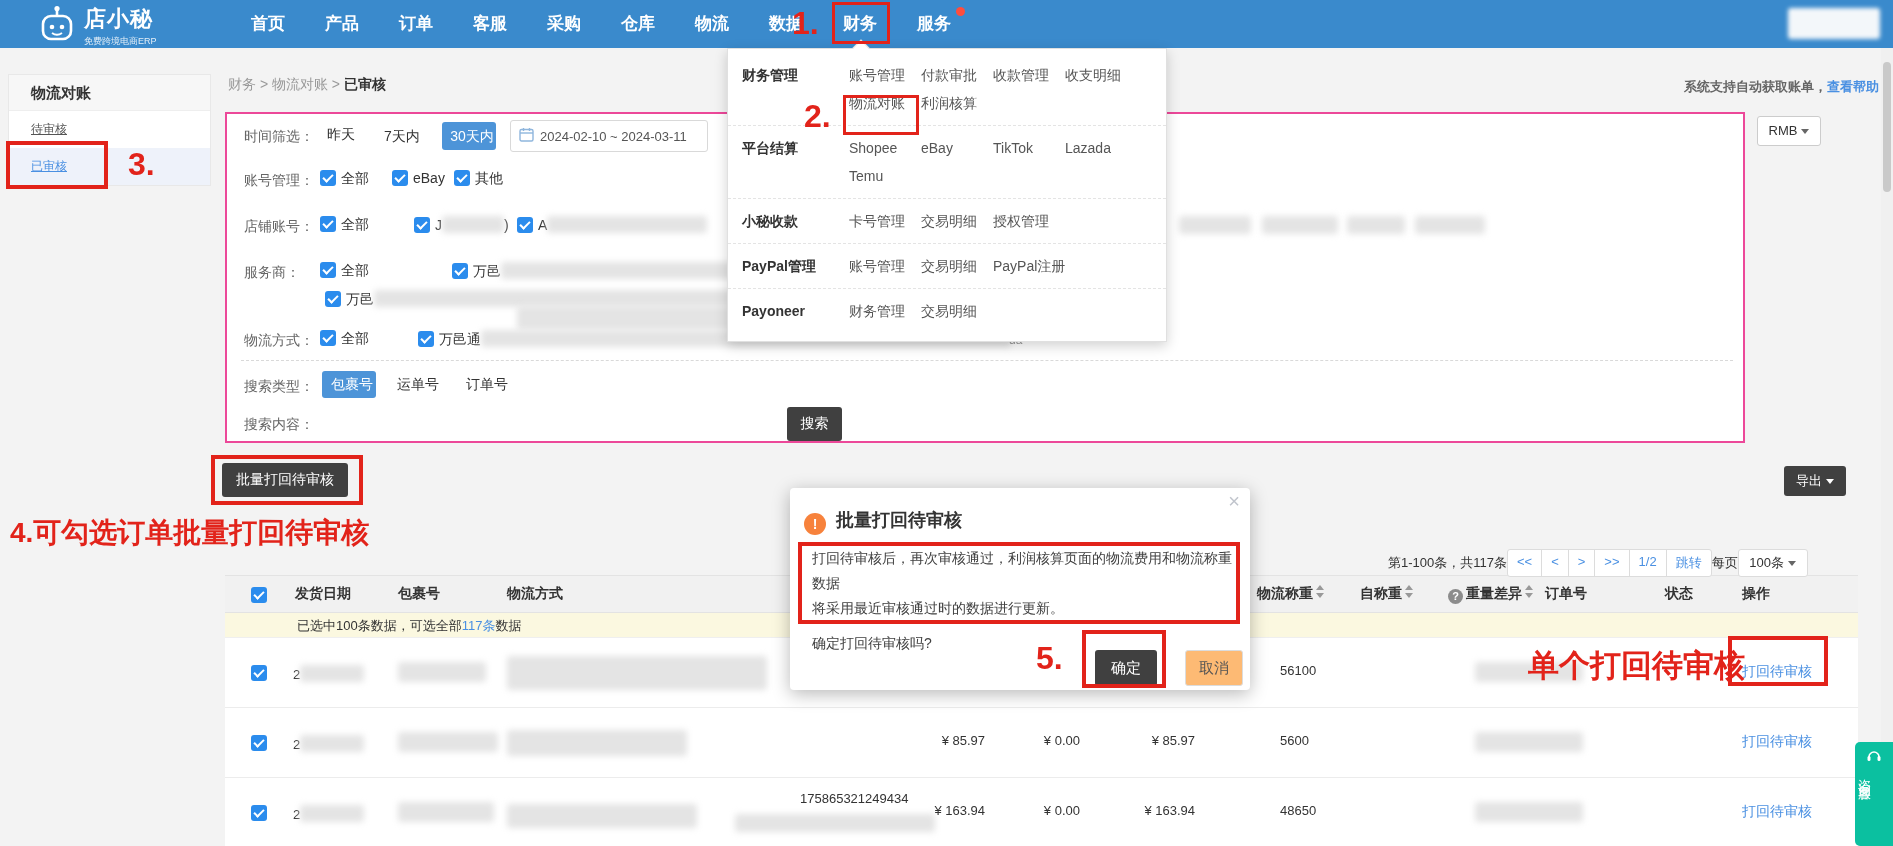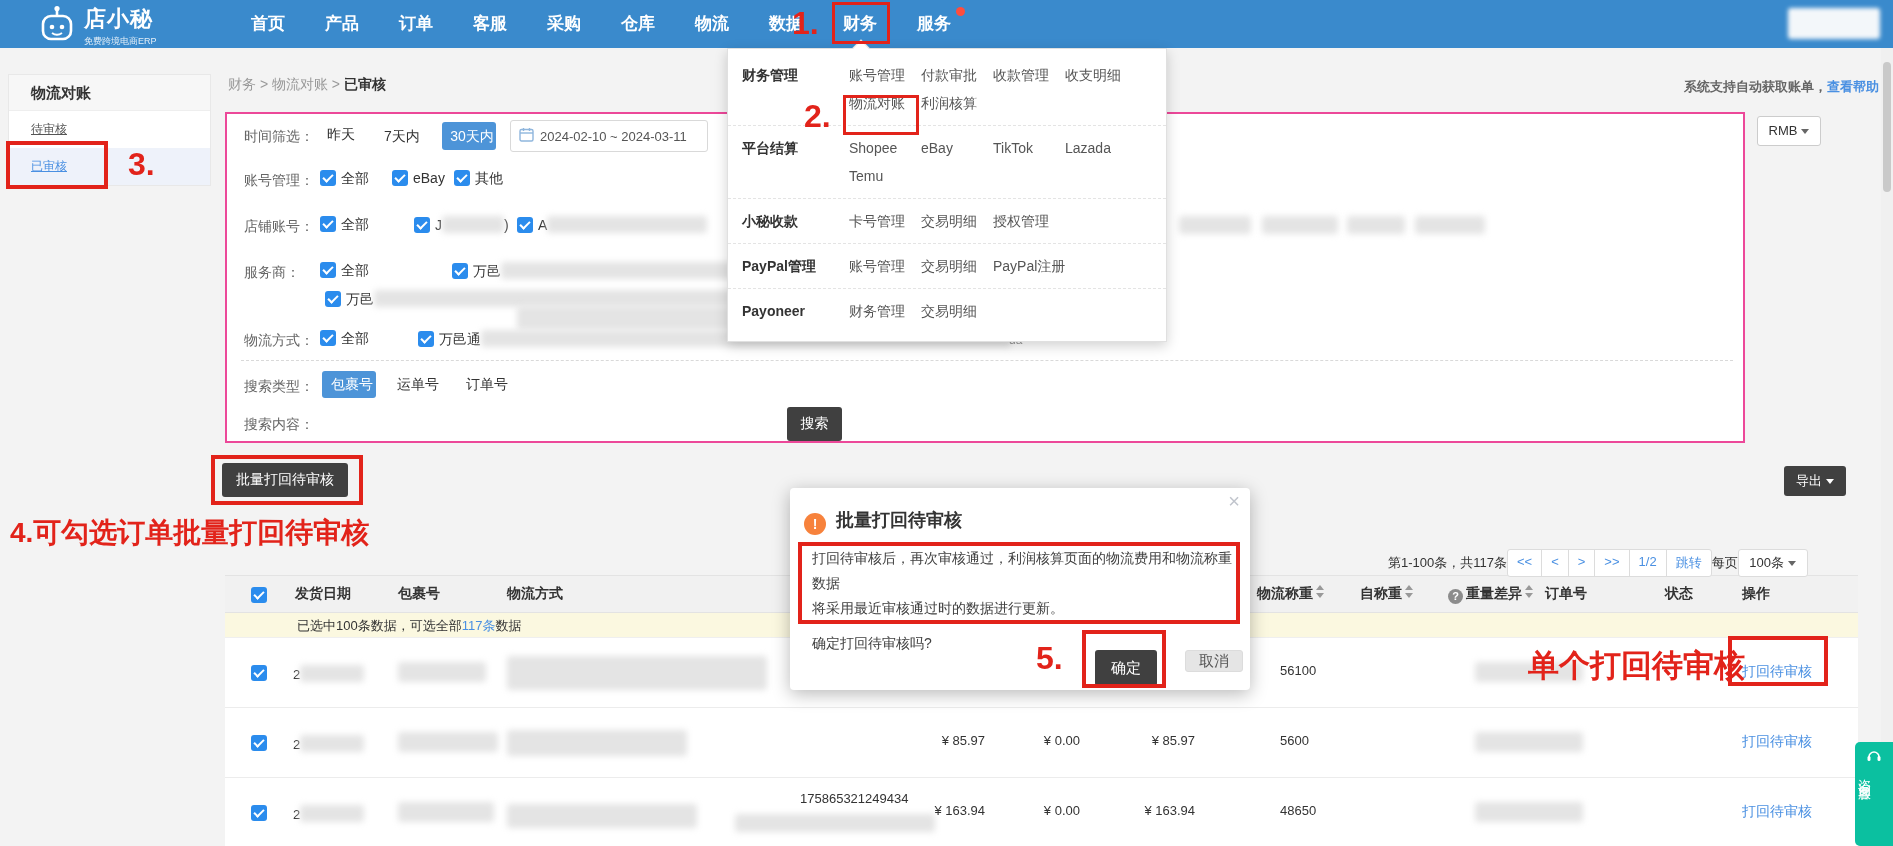--- a/index.html
+++ b/index.html
@@ -81,21 +81,21 @@
   .action-link { color:#4a90e2; font-size:14px; cursor:pointer; }
 
   
   .modal { position:absolute; left:790px; top:488px; width:460px; height:202px; background:#fff; border-radius:4px; box-shadow:0 4px 18px rgba(0,0,0,.28); z-index:50; }
   .modal-close { position:absolute; right:10px; top:2px; font-size:20px; color:#c0c4cc; cursor:pointer; }
   .modal-title { position:absolute; left:14px; top:20px; font-size:18px; font-weight:bold; color:#333; }
   .warn { display:inline-block; width:22px; height:22px; border-radius:50%; background:#f7823c; color:#fff; text-align:center; line-height:22px; font-weight:bold; font-size:14px; vertical-align:-3px; margin-right:10px; }
   .modal-body { position:absolute; left:22px; top:58px; width:420px; font-size:14px; color:#404040; line-height:25px; }
   .modal-q { margin-top:10px; }
   .m-ok { position:absolute; left:305px; top:162px; width:62px; height:36px; font-size:15px; }
-  .m-cancel { position:absolute; left:395px; top:162px; width:58px; height:22px; background:#e5e5e5; border:1px solid #dcdcdc; border-radius:3px; color:#555; font-size:15px; cursor:pointer; font-family:inherit; }
+  .m-cancel { position:absolute; left:395px; top:162px; width:58px; height:36px; background:#fdba74; border:1px solid #dcdcdc; border-radius:3px; color:#555; font-size:15px; cursor:pointer; font-family:inherit; }
 
   
   .abox { position:absolute; border:3px solid #e2231a; z-index:70; pointer-events:none; }
   .abox4 { border-width:4px; }
   .anum { position:absolute; color:#e2231a; font-weight:bold; z-index:70; font-size:30px; pointer-events:none; }
 
   
   .scroll-track { position:absolute; left:1881px; top:48px; width:12px; height:798px; background:#f0f0f0; z-index:60; }
   .scroll-thumb { position:absolute; left:2px; top:14px; width:8px; height:130px; background:#c9c9c9; border-radius:4px; }
   .floatbtn { position:absolute; left:1855px; top:742px; width:38px; height:104px; background:#0bc0a0; border-radius:5px 0 0 5px; color:#fff; z-index:80; cursor:pointer; text-align:center; padding-top:7px; }

